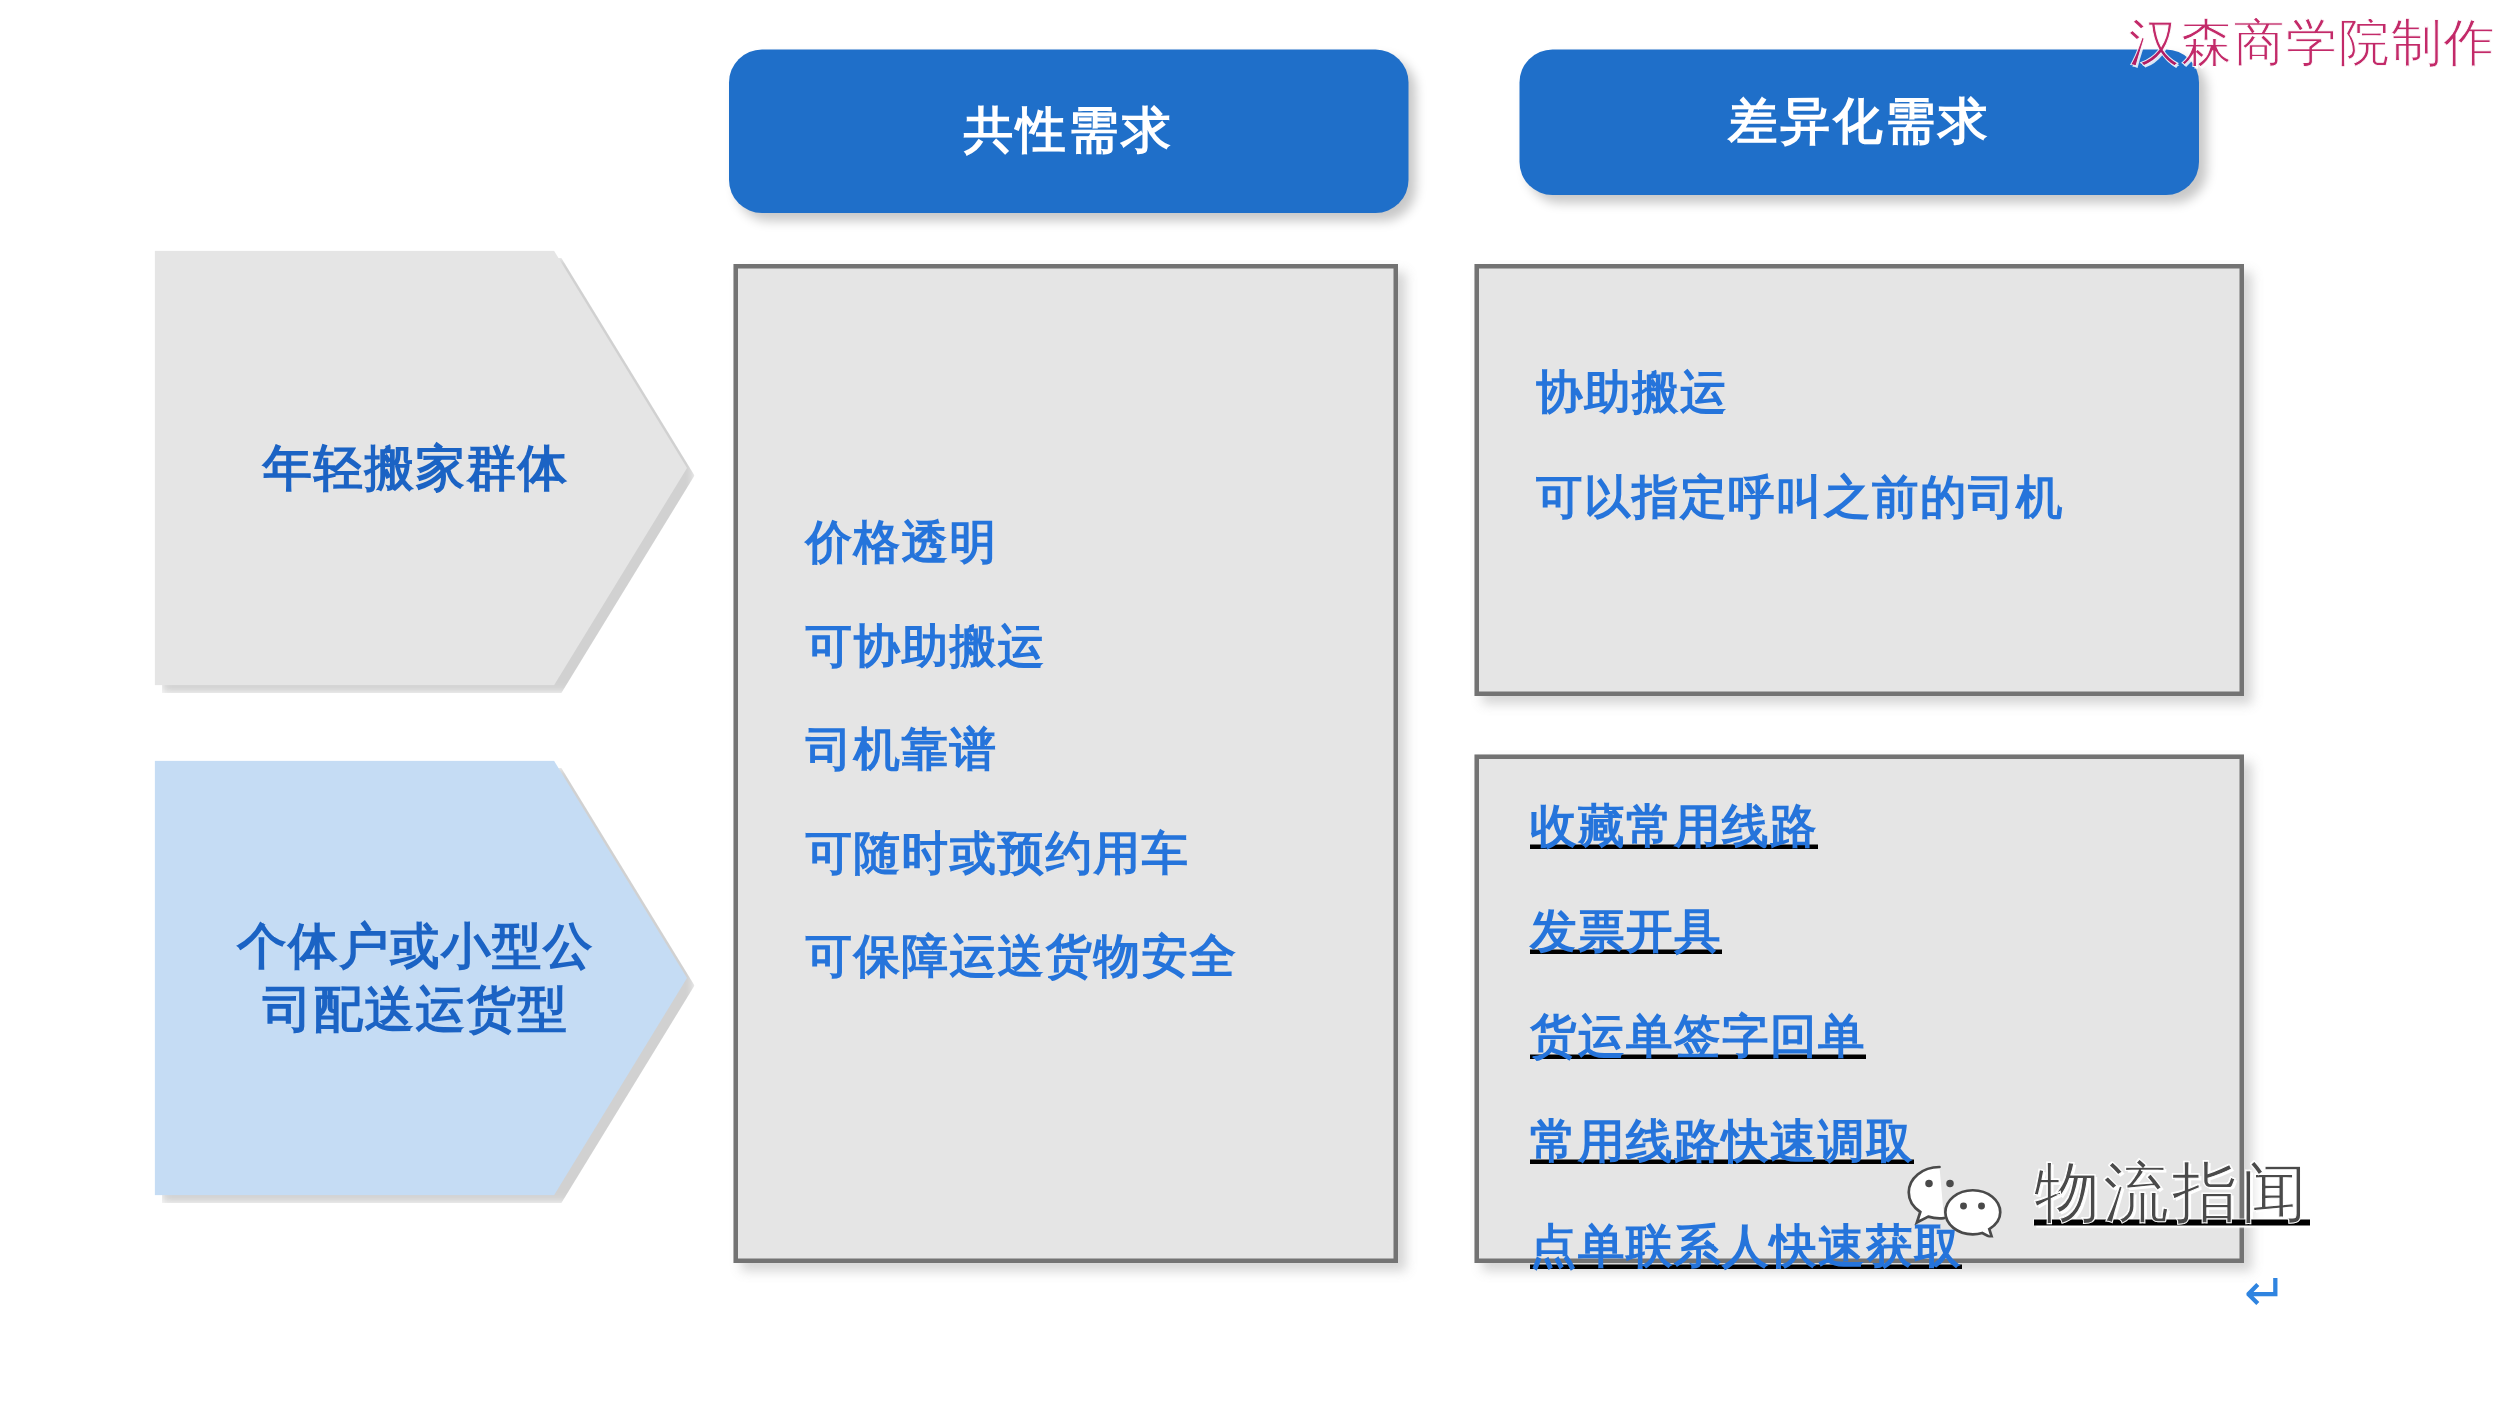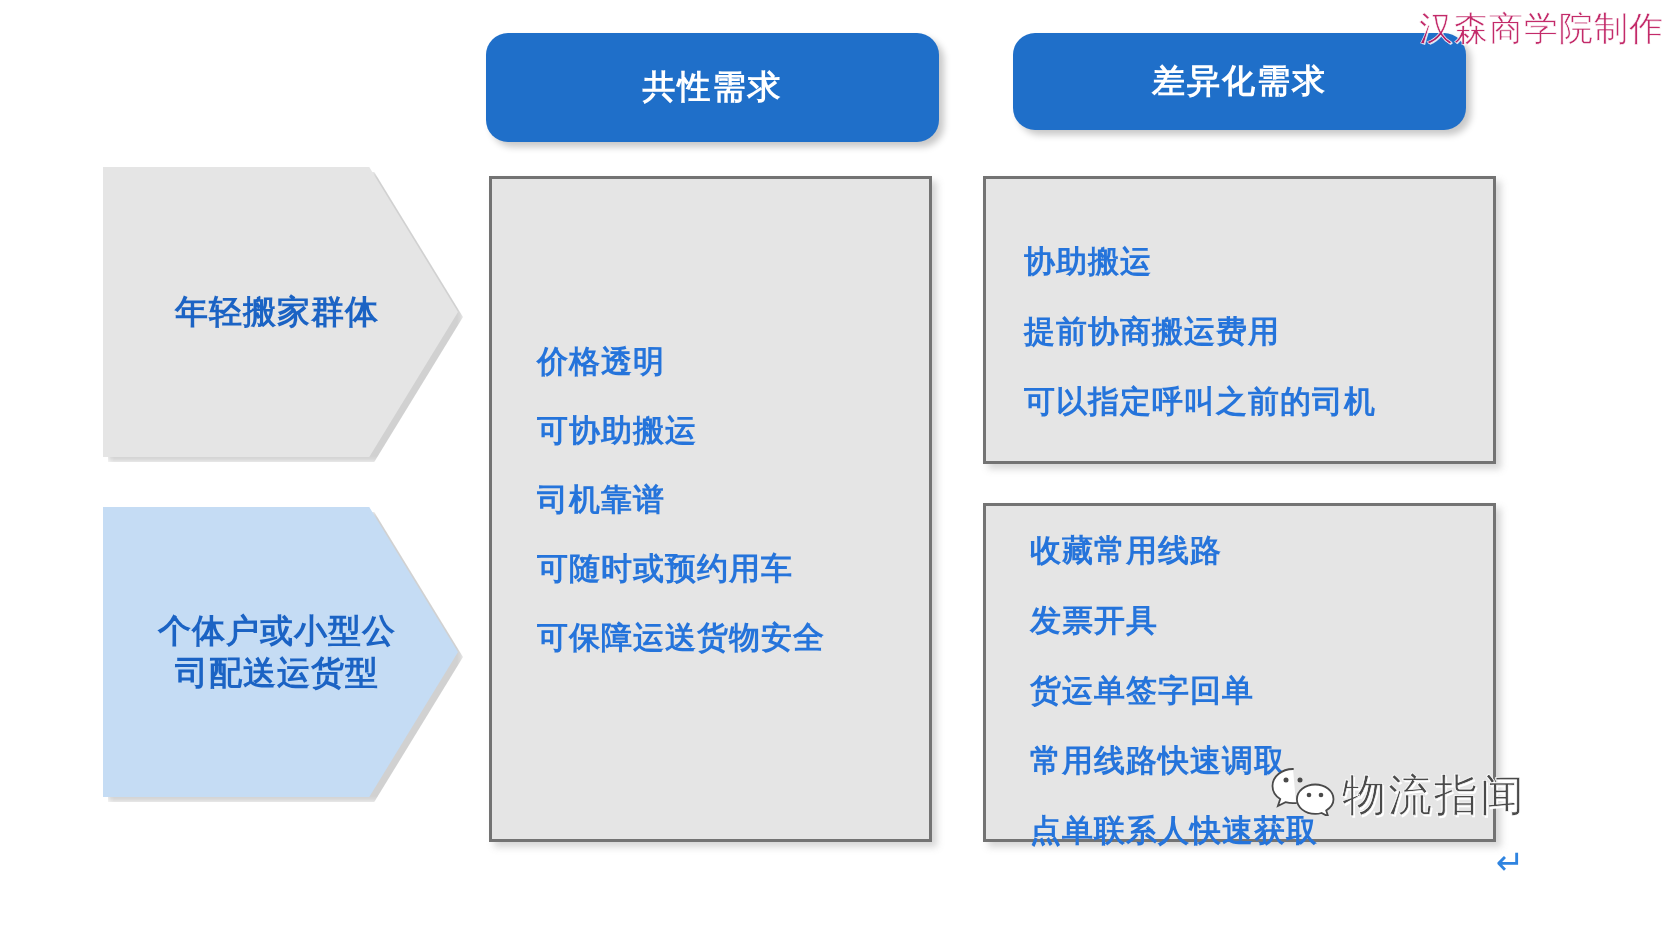--- a/index.html
+++ b/index.html
@@ -119,21 +119,22 @@
 
   
   #list-diff-1 {
     top: 62px;
     padding-left: 38px;
   }
   #list-diff-1 .item { margin-bottom: 28px; }
 
   #list-diff-2 {
     top: 24px;
-    padding-left: 44px;
+    padding-left: 34px;
+    text-decoration: underline;
   }
   #list-diff-2 .item { margin-bottom: 28px; }
 
   
   #wm-top {
     position: absolute;
     right: 8px;
     top: 6px;
     font-family: "Liberation Serif", "DejaVu Serif", serif;
     font-size: 34px;
@@ -143,23 +144,24 @@
     white-space: nowrap;
     letter-spacing: 1px;
     opacity: 0.92;
   }
 
   #wm-bottom {
     position: absolute;
     left: 1270px;
     top: 766px;
     display: flex;
-    align-items: flex-start;
-    gap: 6px;
+    align-items: flex-end;
+    gap: 20px;
     white-space: nowrap;
+    text-decoration: underline;
   }
   #wm-bottom .wm-text {
     font-family: "Liberation Serif", "DejaVu Serif", serif;
     font-size: 44px;
     color: #4a4a4a;
     -webkit-text-stroke: 0.7px #ffffff;
     text-shadow: 1.5px 1.5px 0 #ffffff, -0.5px -0.5px 0 #ffffff;
     letter-spacing: 2px;
   }
   #wechat-icon { display: block; }
@@ -207,21 +209,20 @@
       <div class="item">可协助搬运</div>
       <div class="item">司机靠谱</div>
       <div class="item">可随时或预约用车</div>
       <div class="item">可保障运送货物安全</div>
     </div>
   </div>
 
   <div class="obox" id="box-diff-1">
     <div class="item-list" id="list-diff-1">
       <div class="item">协助搬运</div>
-      <div class="item">提前协商搬运费用</div>
       <div class="item">可以指定呼叫之前的司机</div>
     </div>
   </div>
 
   <div class="obox" id="box-diff-2">
     <div class="item-list" id="list-diff-2">
       <div class="item">收藏常用线路</div>
       <div class="item">发票开具</div>
       <div class="item">货运单签字回单</div>
       <div class="item">常用线路快速调取</div>

